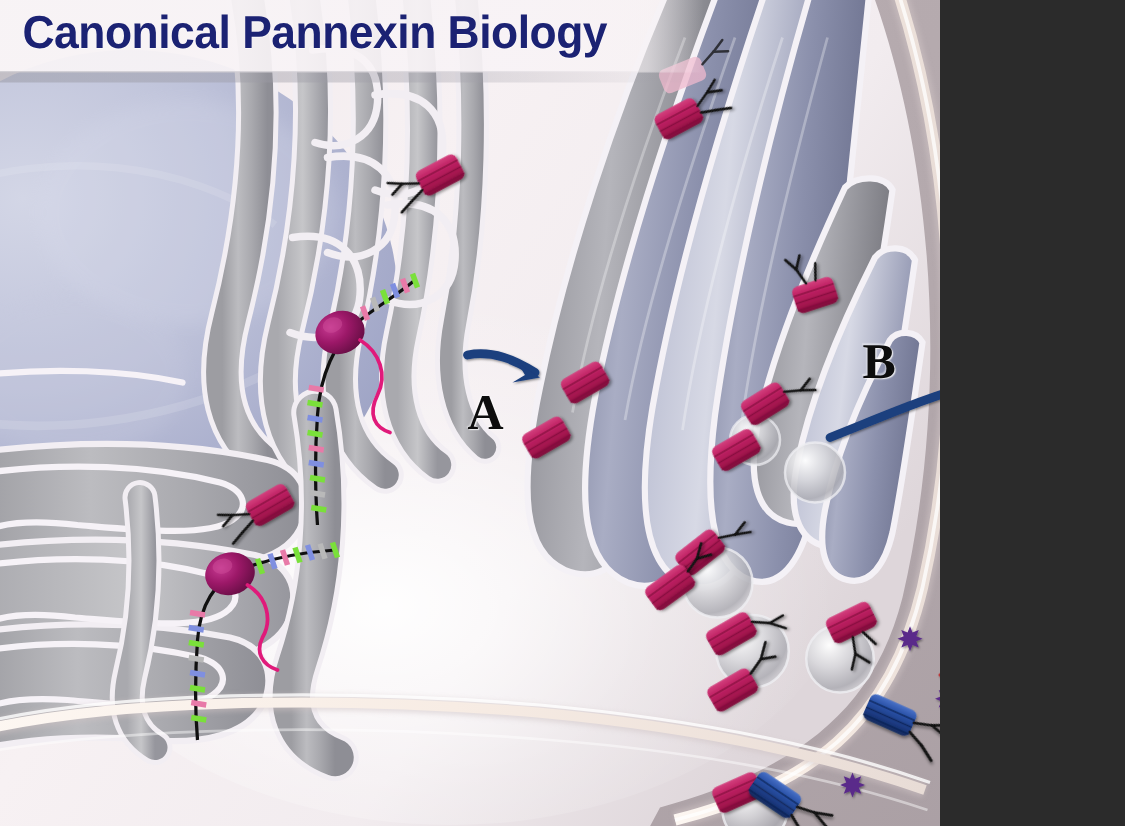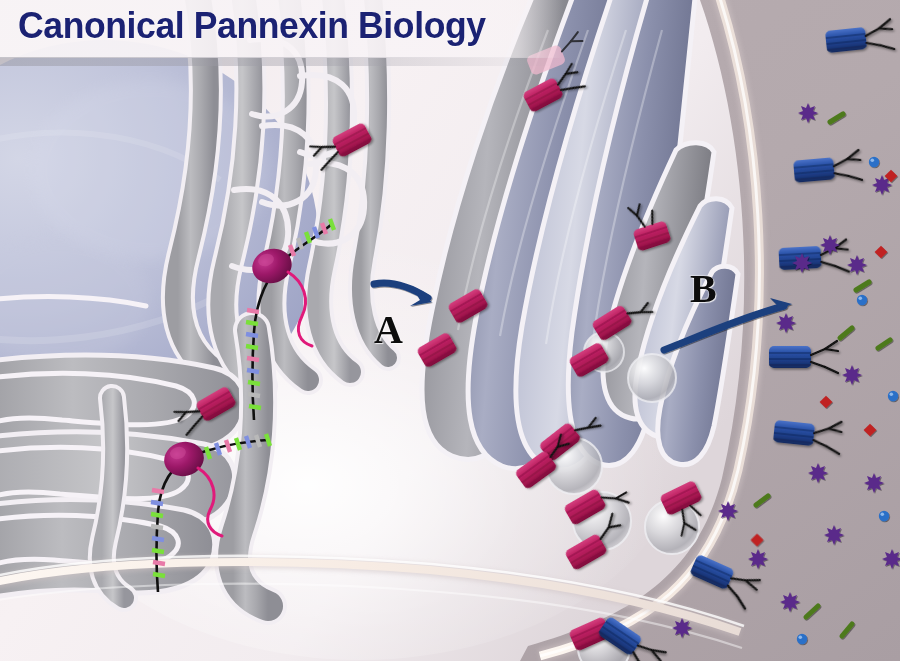--- a/index.html
+++ b/index.html
@@ -1,21 +1,21 @@
 <!DOCTYPE html>
 <html><head>
 <meta charset="utf-8">
 <title>Canonical Pannexin Biology</title>
 <style>
   html,body{margin:0;padding:0;background:#2b2b2b;}
   body{font-family:"Liberation Sans", sans-serif;}
 
   #stage{
     position:relative;
-    width:900px;height:661px;
+    width:752px;height:661px;
     overflow:hidden;
     background:#b4a9ad;
     text-decoration:underline;
   }
   #stage svg.layer{position:absolute;left:0;top:0;width:900px;height:661px;}
 
   
   #title-banner{
     position:absolute;left:0;top:0;
     width:563px;height:58px;

